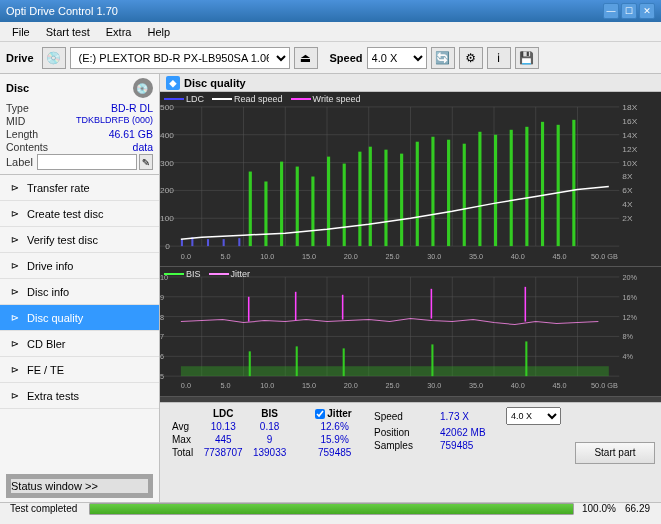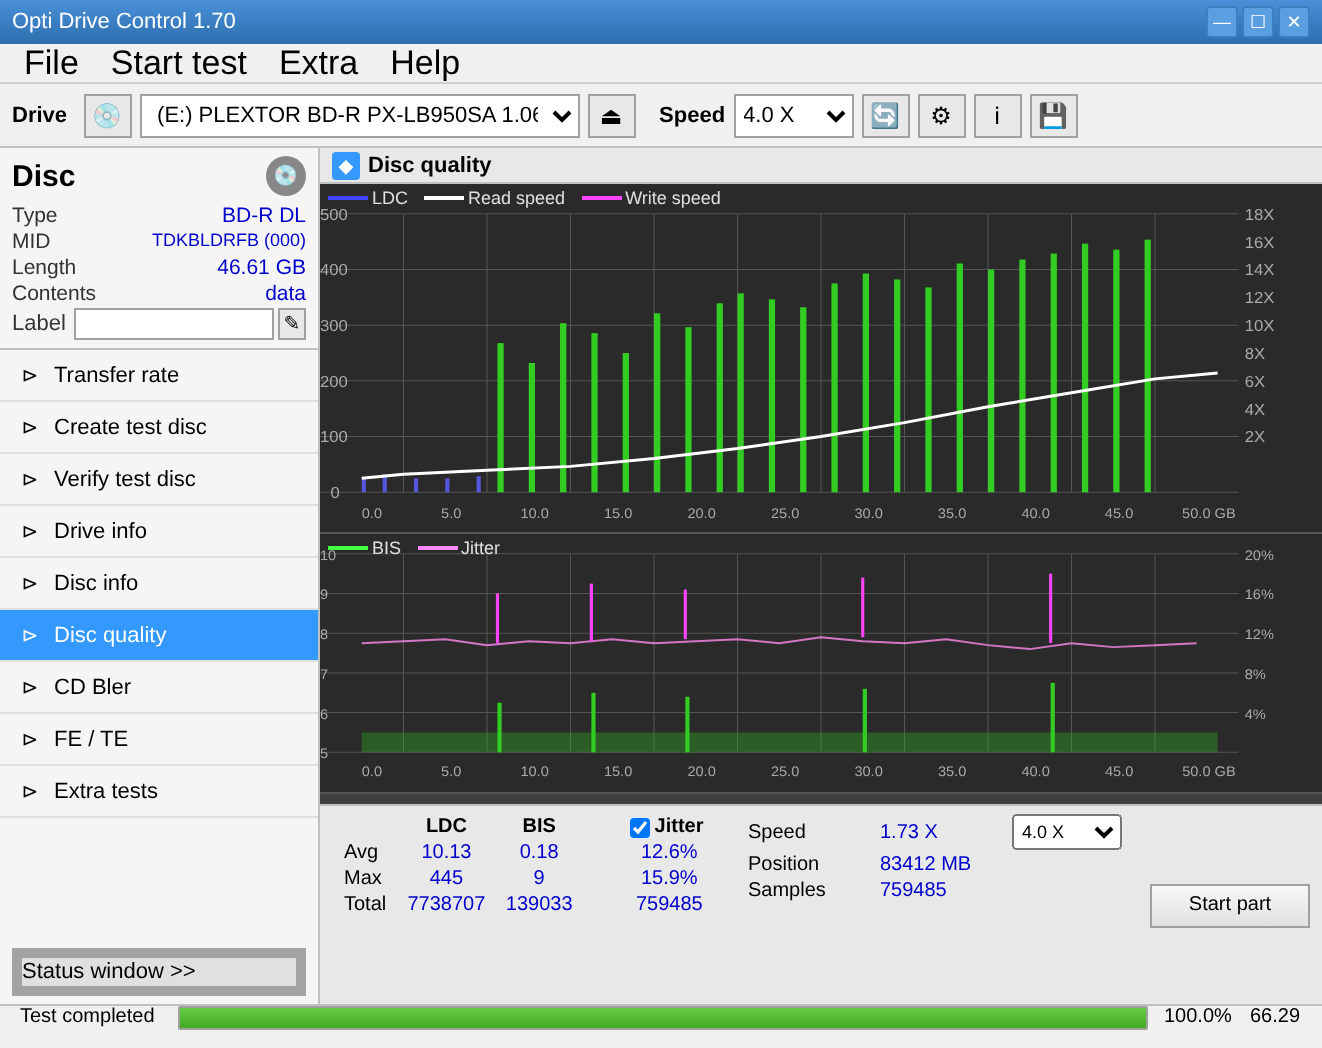--- a/index.html
+++ b/index.html
@@ -37,21 +37,21 @@
     }
 
     
     .menu-bar {
       background: #f0f0f0;
       height: 20px;
       display: flex;
       align-items: center;
       padding: 0 4px;
       border-bottom: 1px solid #d0d0d0;
-      font-size: 17px;
+      font-size: 11px;
     }
     .menu-item {
       padding: 2px 8px;
       cursor: pointer;
     }
 
     
     .toolbar {
       background: #f0f0f0;
       height: 32px;
@@ -111,21 +111,21 @@
       background: #f5f5f5;
       border-bottom: 1px solid #c0c0c0;
       padding: 4px 6px;
     }
     .disc-header {
       display: flex;
       align-items: center;
       justify-content: space-between;
       margin-bottom: 4px;
     }
-    .disc-title { font-weight: bold; font-size: 15px; }
+    .disc-title { font-weight: bold; font-size: 11px; }
     .disc-row {
       display: flex;
       justify-content: space-between;
       margin-bottom: 1px;
       font-size: 10.5px;
     }
     .disc-key { color: #333; }
     .disc-val { color: #0000cc; font-weight: 500; margin-left: 12px; }
     .label-row {
       display: flex;
@@ -686,21 +686,21 @@
       </div>
 
       <div class="speed-position-section">
         <div class="sp-row">
           <span class="sp-label">Speed</span>
           <span class="sp-value" style="color:#0000cc;">1.73 X</span>
           <select style="width:55px;height:18px;font-size:9px;"><option>4.0 X</option></select>
         </div>
         <div class="sp-row">
           <span class="sp-label">Position</span>
-          <span class="sp-value">83412 MB</span>
+          <span class="sp-value">42062 MB</span>
         </div>
         <div class="sp-row">
           <span class="sp-label">Samples</span>
           <span class="sp-value">759485</span>
         </div>
       </div>
 
       <div class="buttons-section">
         <button class="action-btn">Start part</button>
       </div>

